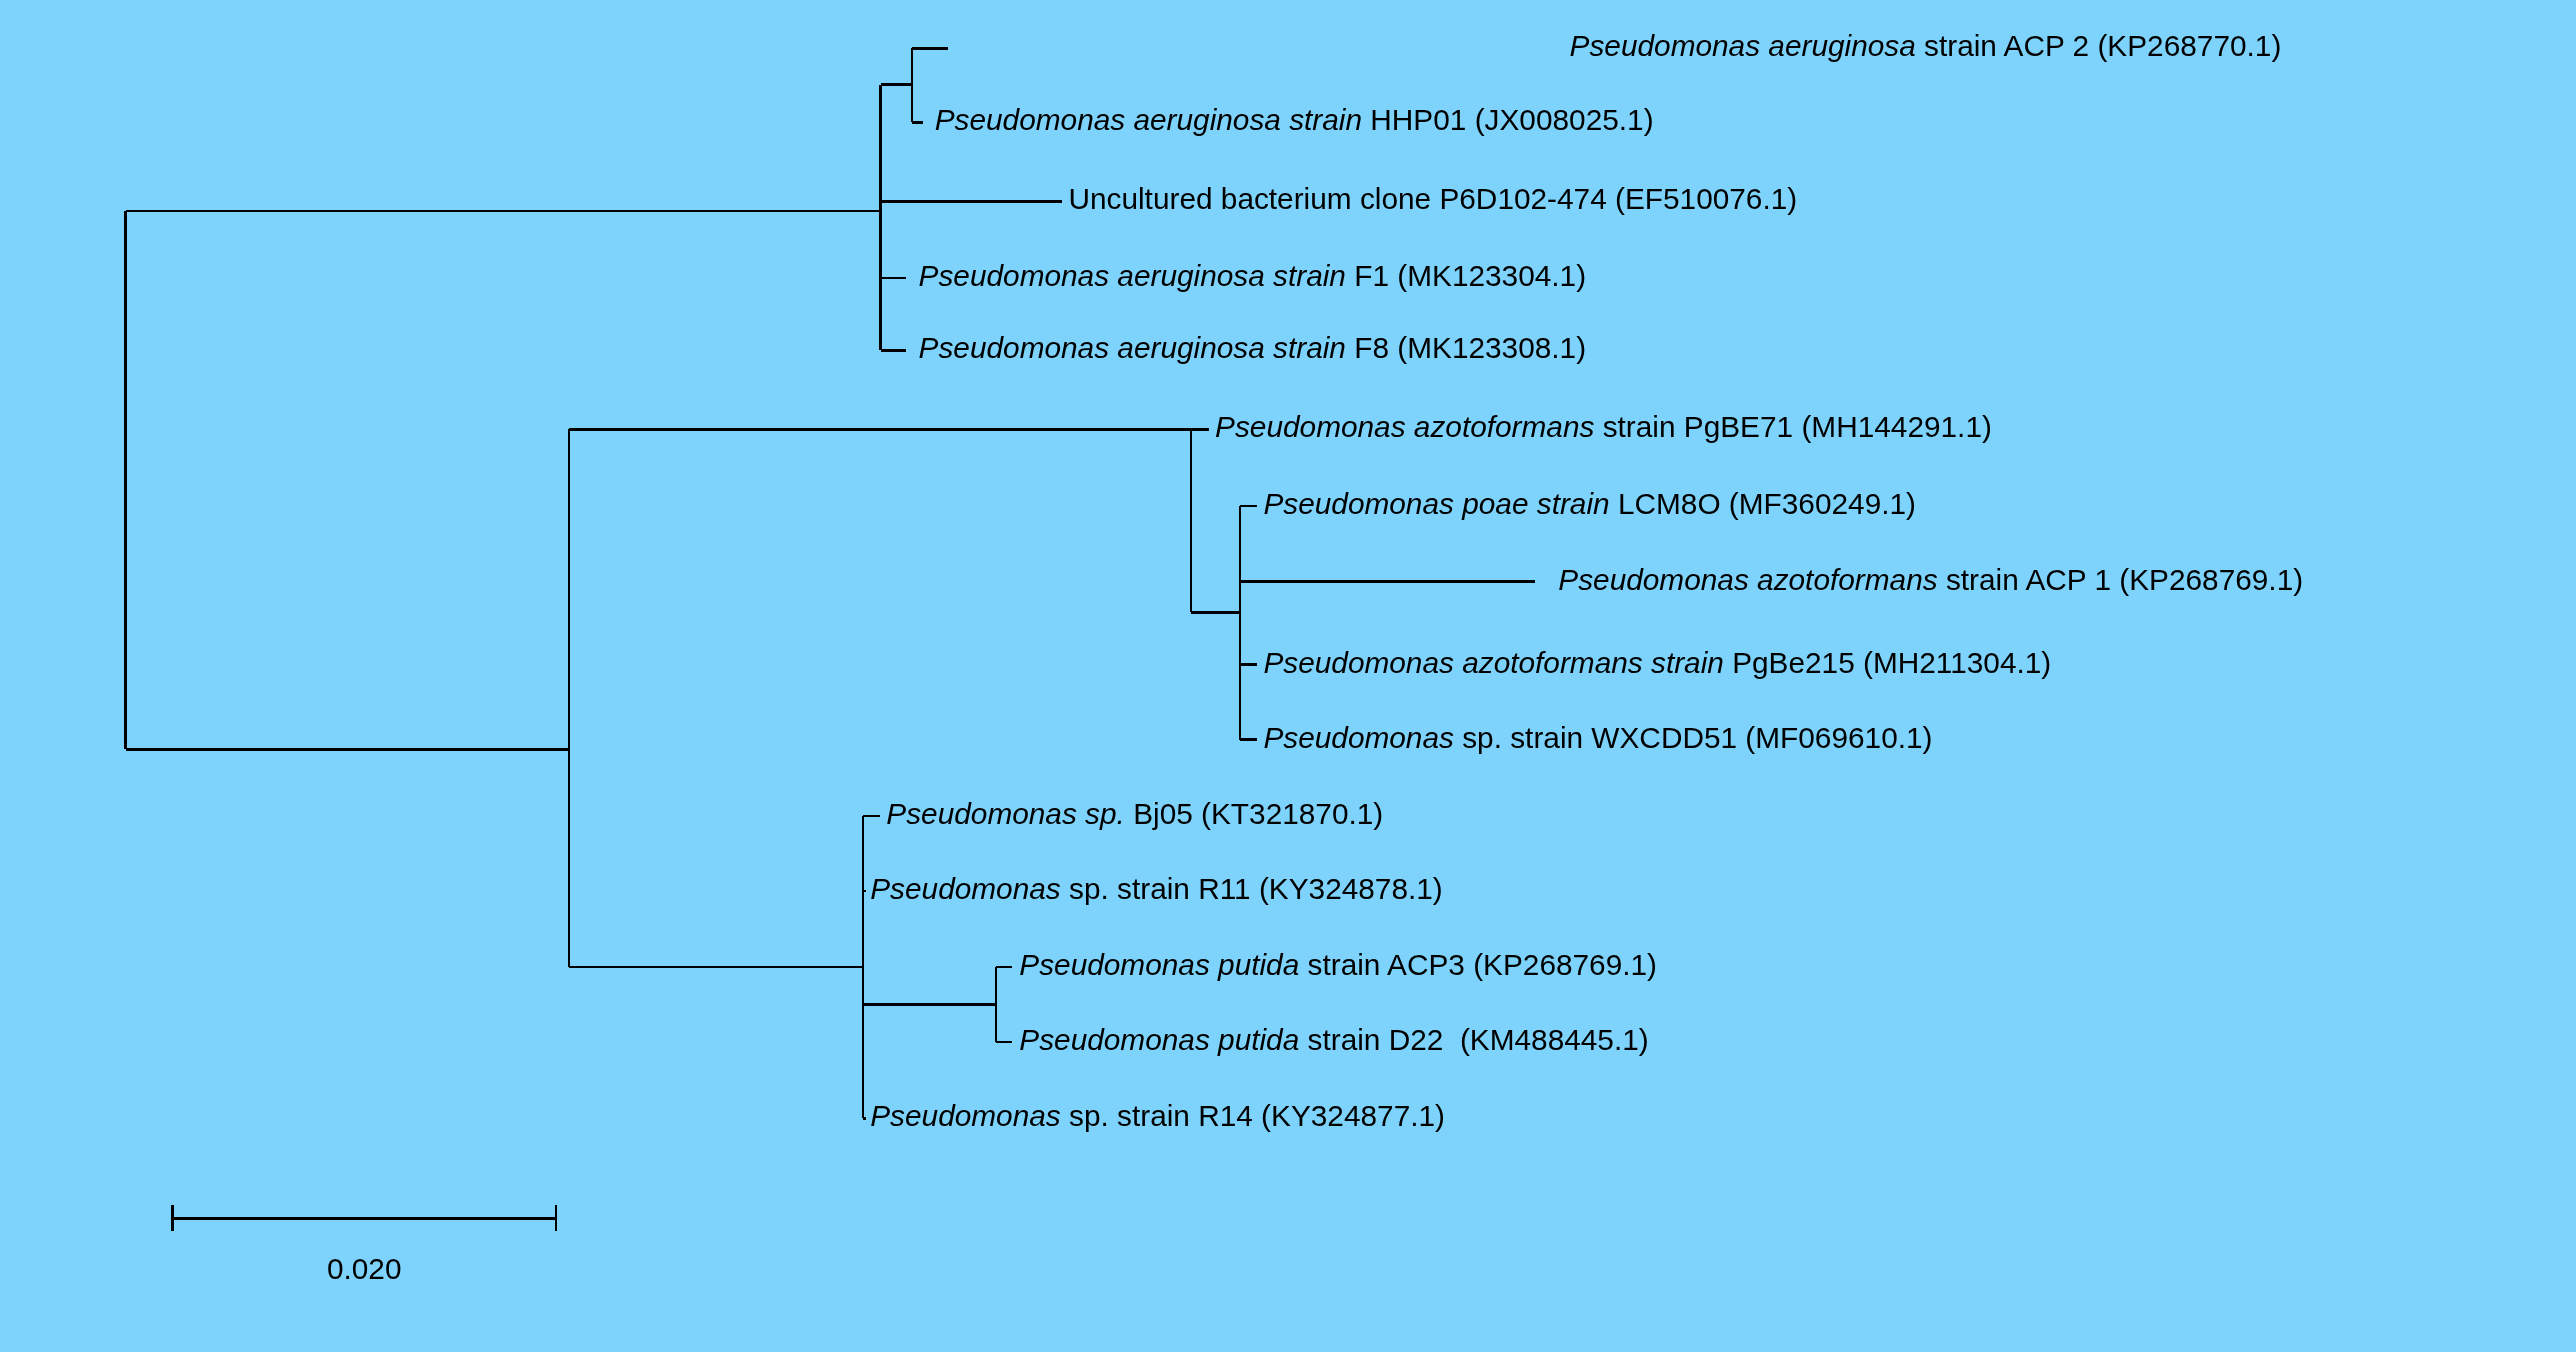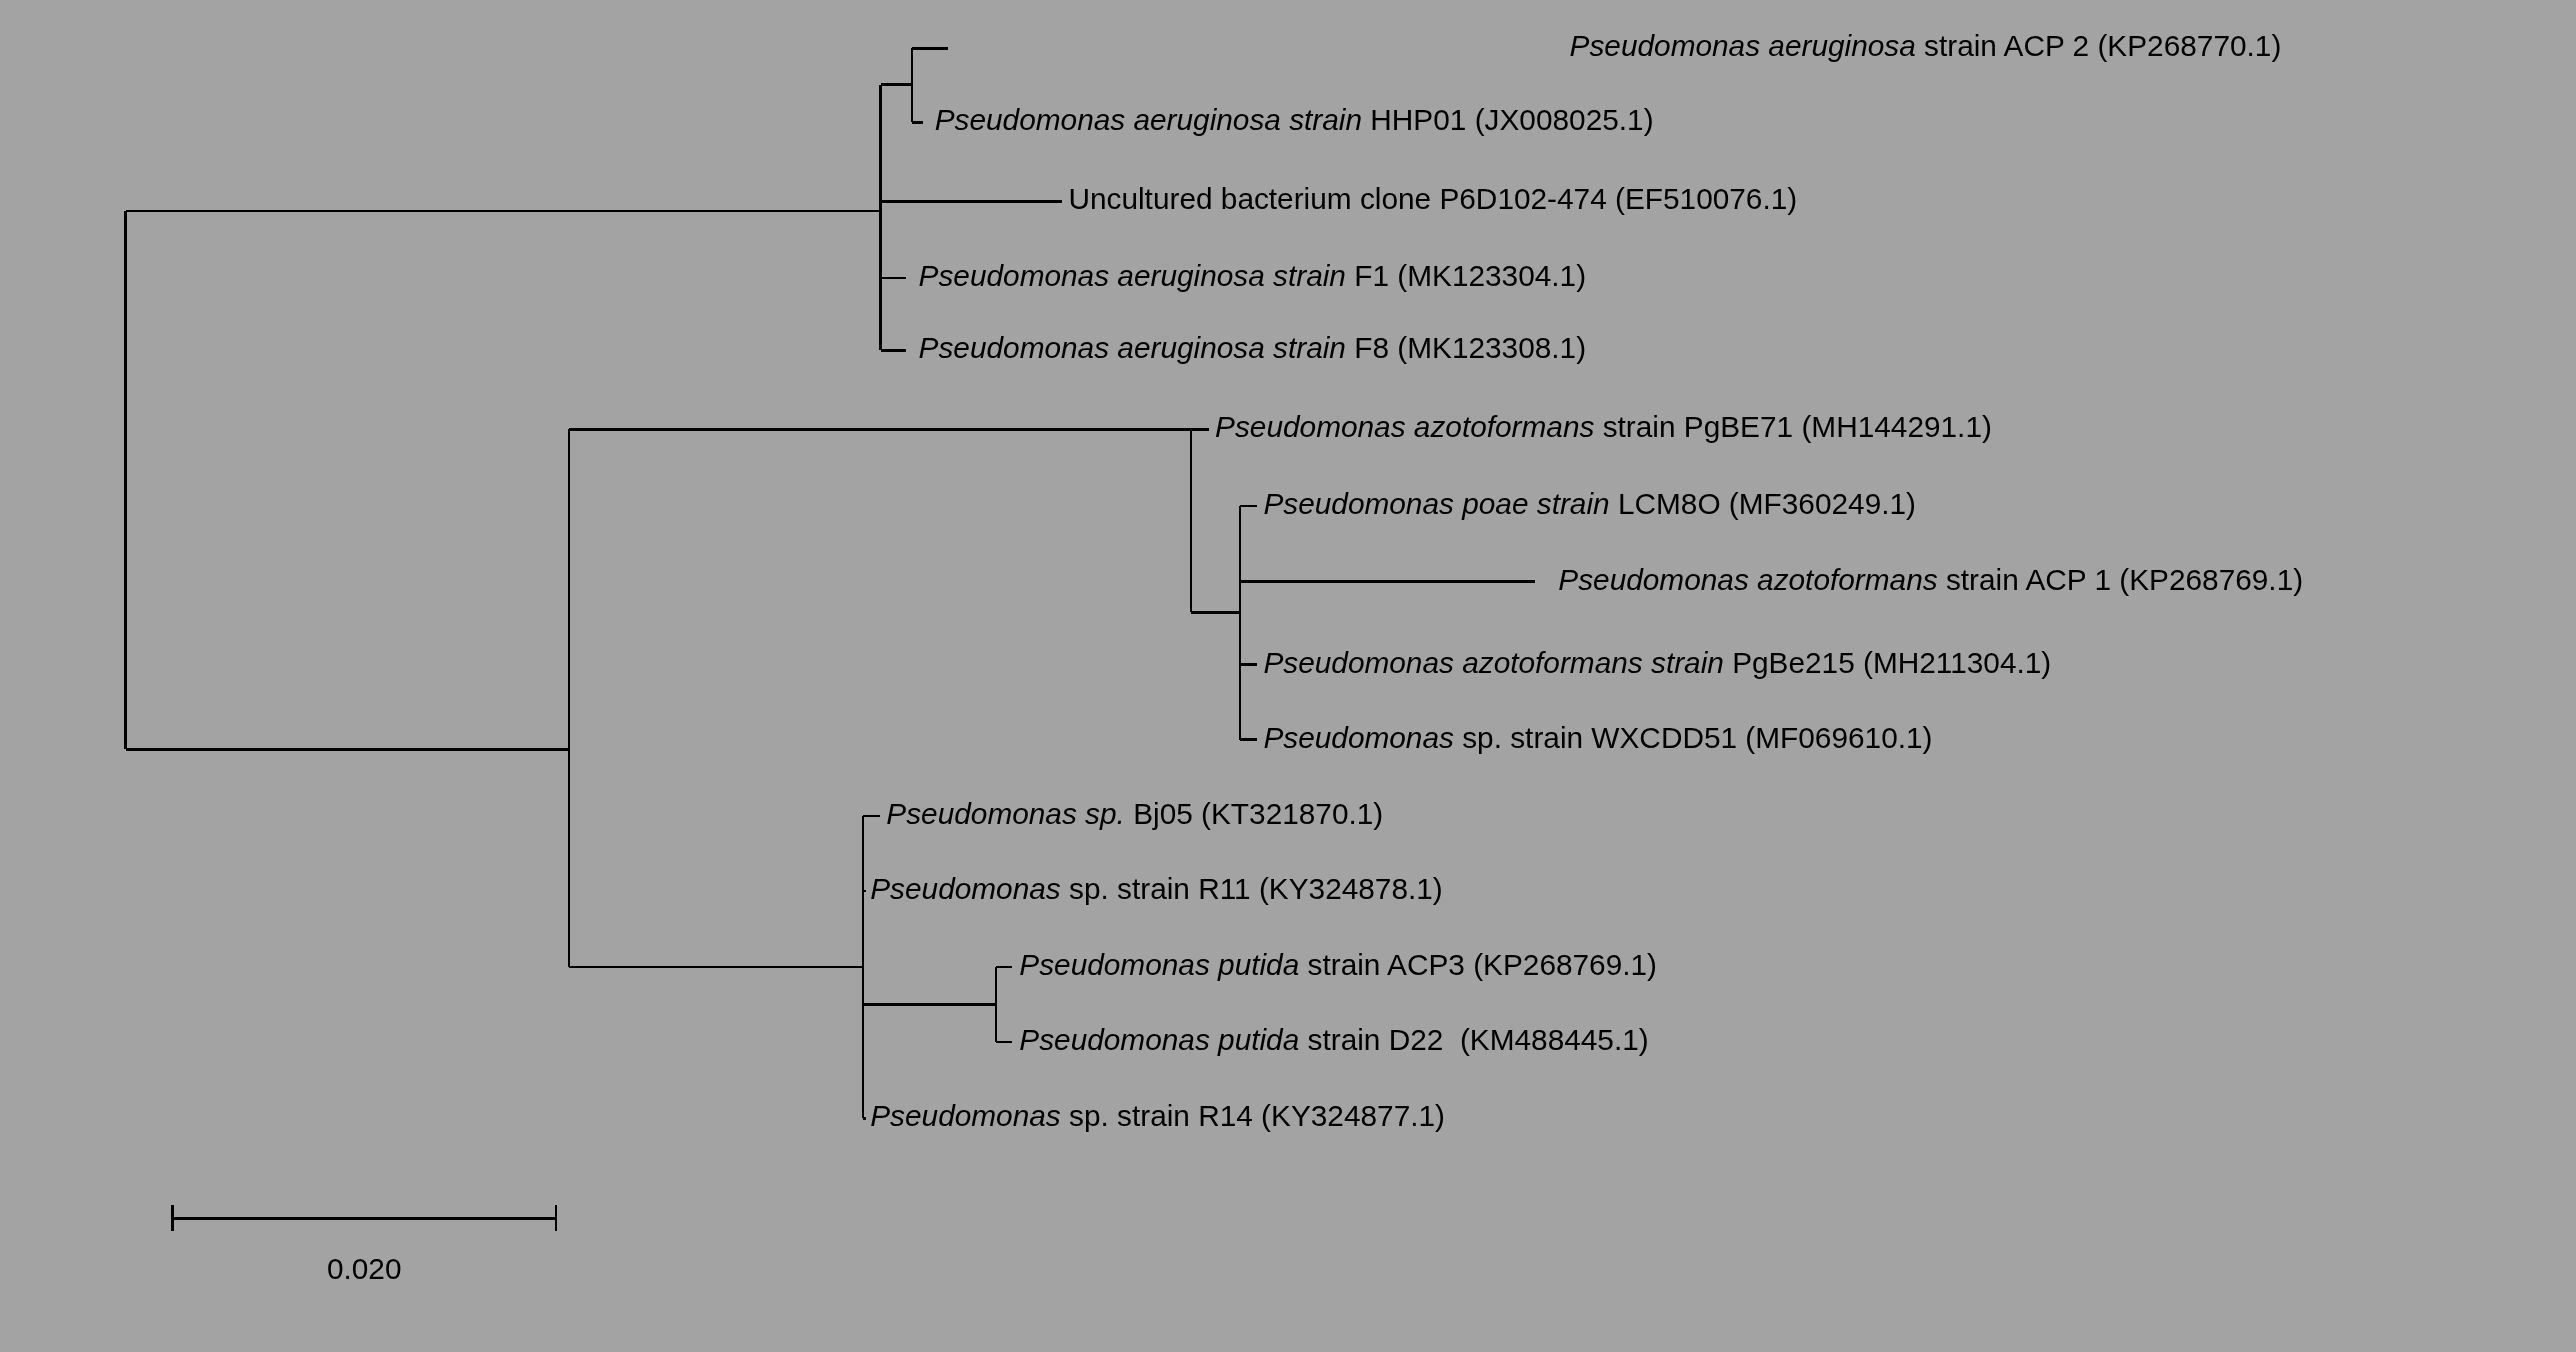--- a/index.html
+++ b/index.html
@@ -4,21 +4,21 @@
 <style>
   html, body {
     margin: 0;
     padding: 0;
     background: #ffffff;
   }
   #page {
     position: relative;
     width: 2576px;
     height: 1352px;
-    background: #a3a3a3;
+    background: #7dd3fc;
     overflow: hidden;
     font-family: "Liberation Sans", sans-serif;
   }
   #tree-svg {
     position: absolute;
     left: 0;
     top: 0;
     width: 2576px;
     height: 1352px;
     display: block;

